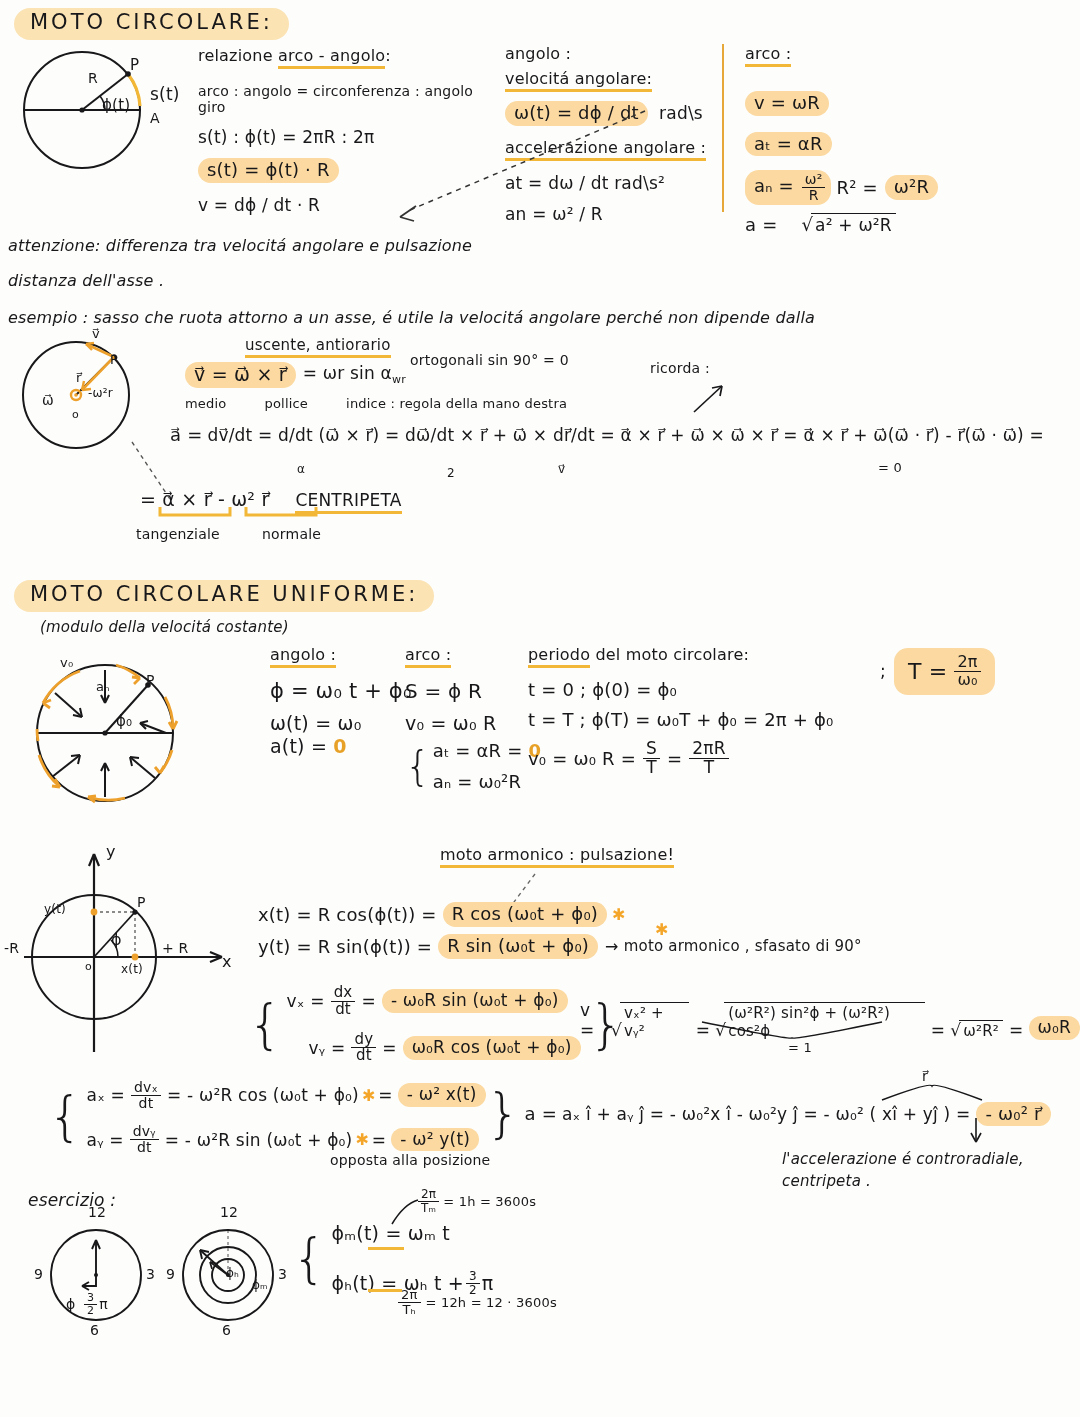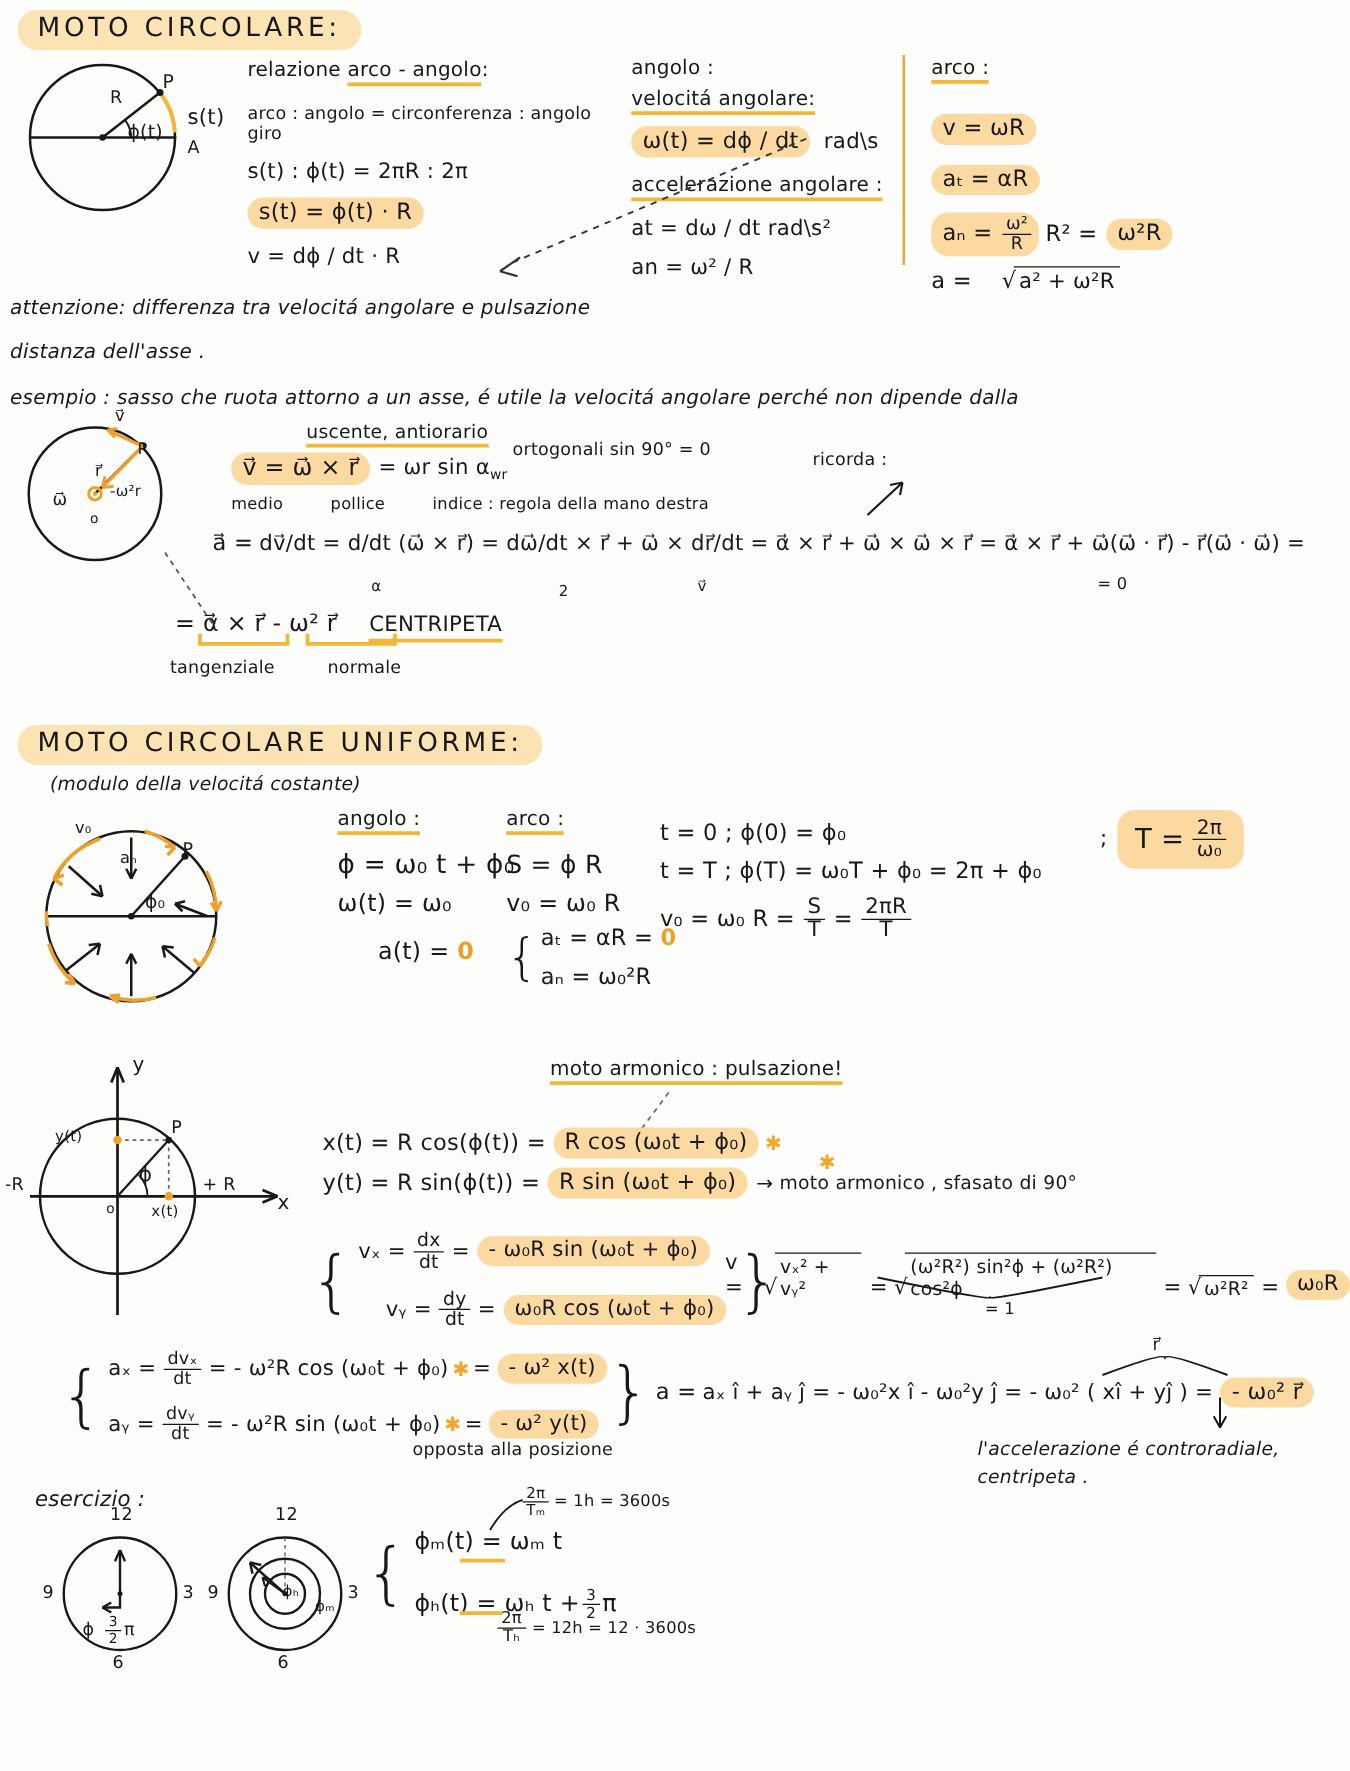--- a/index.html
+++ b/index.html
@@ -256,41 +256,44 @@
     <span class="abs hw f13" style="left:40px;top:10px;">v₀</span>
     <span class="abs hw f13" style="left:76px;top:34px;">aₙ</span>
     <span class="abs hw f14" style="left:126px;top:27px;">P</span>
     <span class="abs hw f15" style="left:96px;top:67px;">ϕ₀</span>
   </div>
 
   <div class="abs hw" style="left:270px;top:645px;">
     <div class="f16"><span class="uline">angolo :</span></div>
     <div class="f21" style="margin-top:11px;">ϕ = ω₀ t + ϕ₀</div>
     <div class="f19" style="margin-top:9px;">ω(t) = ω₀</div>
-    <div class="f19" style="margin-top:16px;text-align:center;">
+    <div class="f19" style="margin-top:1px;">
       <span>a(t) = </span><span class="ambertxt">0</span>
     </div>
   </div>
 
   <div class="abs hw" style="left:405px;top:645px;">
     <div class="f16"><span class="uline">arco :</span></div>
     <div class="f20" style="margin-top:11px;">S = ϕ R</div>
     <div class="f19" style="margin-top:9px;">v₀ = ω₀ R</div>
     <div style="margin-top:6px;display:flex;align-items:center;">
       <span class="brace" style="margin-right:2px;">{</span>
       <span style="display:inline-block;">
         <span class="f18" style="display:block;">
           <span>aₜ = αR = </span><span class="ambertxt">0</span>
         </span>
         <span class="f18" style="display:block;margin-top:10px;">aₙ = ω₀²R</span>
       </span>
     </div>
   </div>
 
   <div class="abs hw" style="left:528px;top:645px;">
+    <div class="f16">
+      <span class="uline">periodo</span><span> del moto circolare:</span>
+    </div>
     <div class="f18" style="margin-top:11px;">t = 0 ;     ϕ(0) = ϕ₀</div>
     <div class="f18" style="margin-top:9px;">t = T ;     ϕ(T) = ω₀T + ϕ₀ = 2π + ϕ₀</div>
     <div style="margin-top:10px;display:flex;align-items:center;">
       <span class="f18">v₀ = ω₀ R =</span>
       <span class="frac f17" style="margin:0 7px;">
         <span class="num">S</span>
         <span class="den">T</span>
       </span>
       <span class="f18">=</span>
       <span class="frac f17" style="margin:0 7px;">

